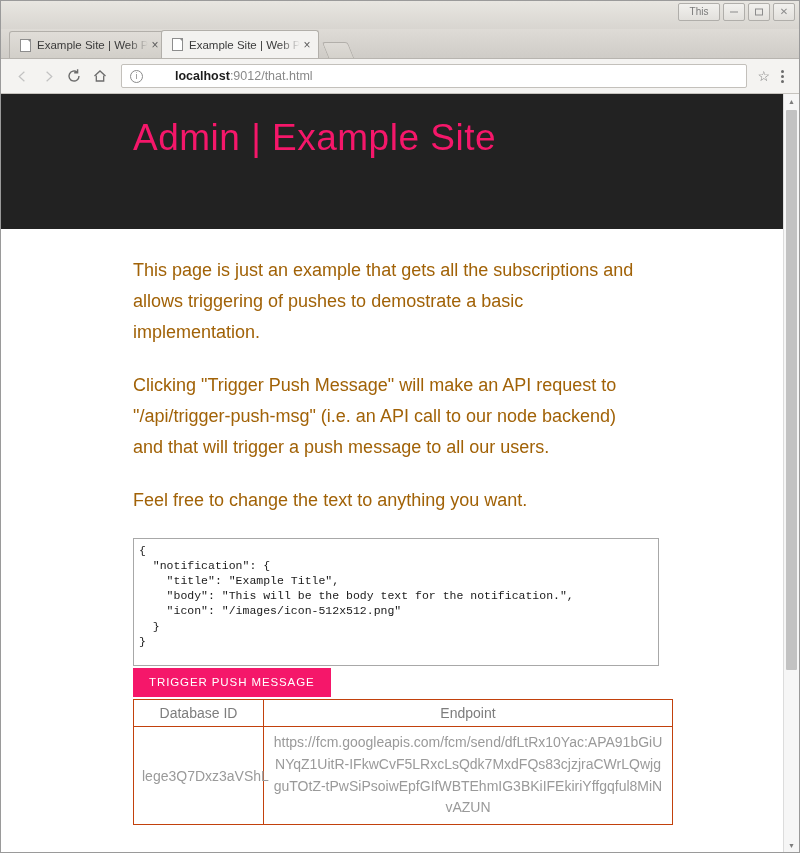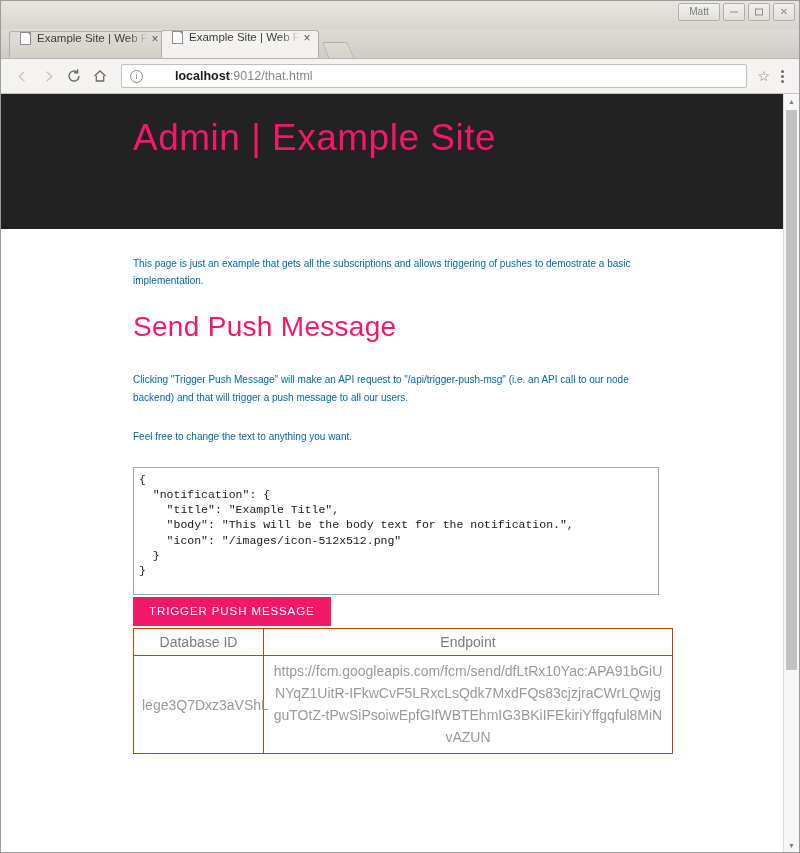--- a/index.html
+++ b/index.html
@@ -70,21 +70,21 @@
     display: flex;
     align-items: flex-end;
     padding-left: 8px;
     flex: 0 0 auto;
     border-bottom: 1px solid #b7b4af;
   }
   .tab {
     height: 27px;
     width: 158px;
     display: flex;
-    align-items: flex-start;
+    align-items: center;
     padding: 0 4px 0 10px;
     position: relative;
     border: 1px solid #b2afaa;
     border-bottom: none;
     border-radius: 3px 3px 0 0;
     margin-right: -6px;
     background: linear-gradient(#e0ddd8, #d2cfc9);
     font-size: 11.5px;
     color: #3b3b3b;
     transform: skewX(0deg);
@@ -218,22 +218,22 @@
     font-size: 37px;
     font-weight: 400;
     letter-spacing: 0.5px;
     line-height: 1;
   }
 
   .content {
     padding: 26px 132px 0 132px;
   }
   .para {
-    color: #0369a1;
-    font-size: 10px;
+    color: #a16207;
+    font-size: 18px;
     line-height: 1.72;
     margin: 0 0 22px 0;
     max-width: 520px;
   }
   h2.sect {
     color: #f5176a;
     font-size: 28px;
     font-weight: 400;
     margin: 24px 0 30px 0;
     line-height: 1;
@@ -327,21 +327,21 @@
     border-radius: 1px;
   }
 </style>
 </head>
 <body>
 
 <div class="window">
 
   <div class="titlebar">
     <div class="win-controls">
-      <div class="profile-chip">Matt</div>
+      <div class="profile-chip">This</div>
       <div class="wbtn">
           <i>
             <span class="min-gl"></span>
           </i>
         </div>
       <div class="wbtn">
           <i>
             <span class="max-gl"></span>
           </i>
         </div>
@@ -406,21 +406,20 @@
   <div class="viewport">
     <div class="page">
 
       <div class="site-header">
         <h1 class="site-title">Admin | Example Site</h1>
       </div>
 
       <div class="content">
         <p class="para">This page is just an example that gets all the subscriptions and allows triggering of pushes to demostrate a basic implementation.</p>
 
-        <h2 class="sect">Send Push Message</h2>
 
         <p class="para">Clicking "Trigger Push Message" will make an API request to "/api/trigger-push-msg" (i.e. an API call to our node backend) and that will trigger a push message to all our users.</p>
         <p class="para">Feel free to change the text to anything you want.</p>
 
         <textarea class="code-area" spellcheck="false" placeholder="Enter notification JSON payload" style="">{
   "notification": {
     "title": "Example Title",
     "body": "This will be the body text for the notification.",
     "icon": "/images/icon-512x512.png"
   }

